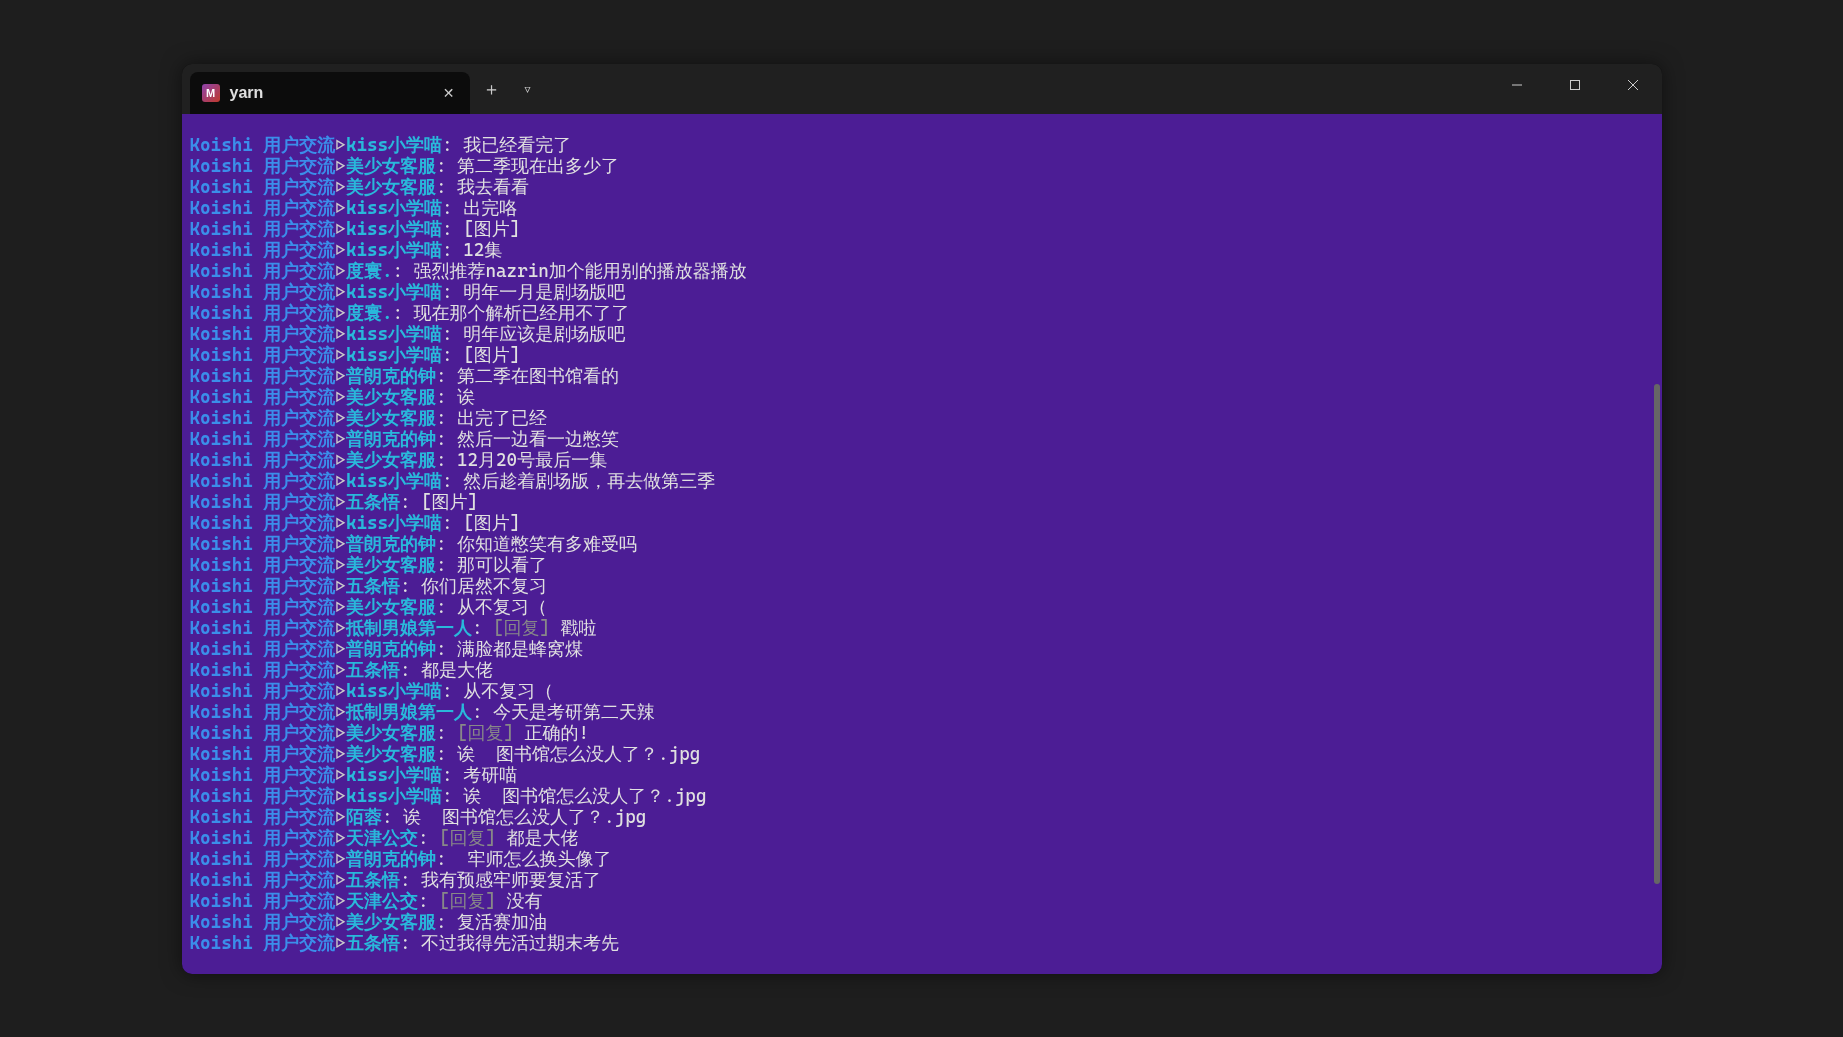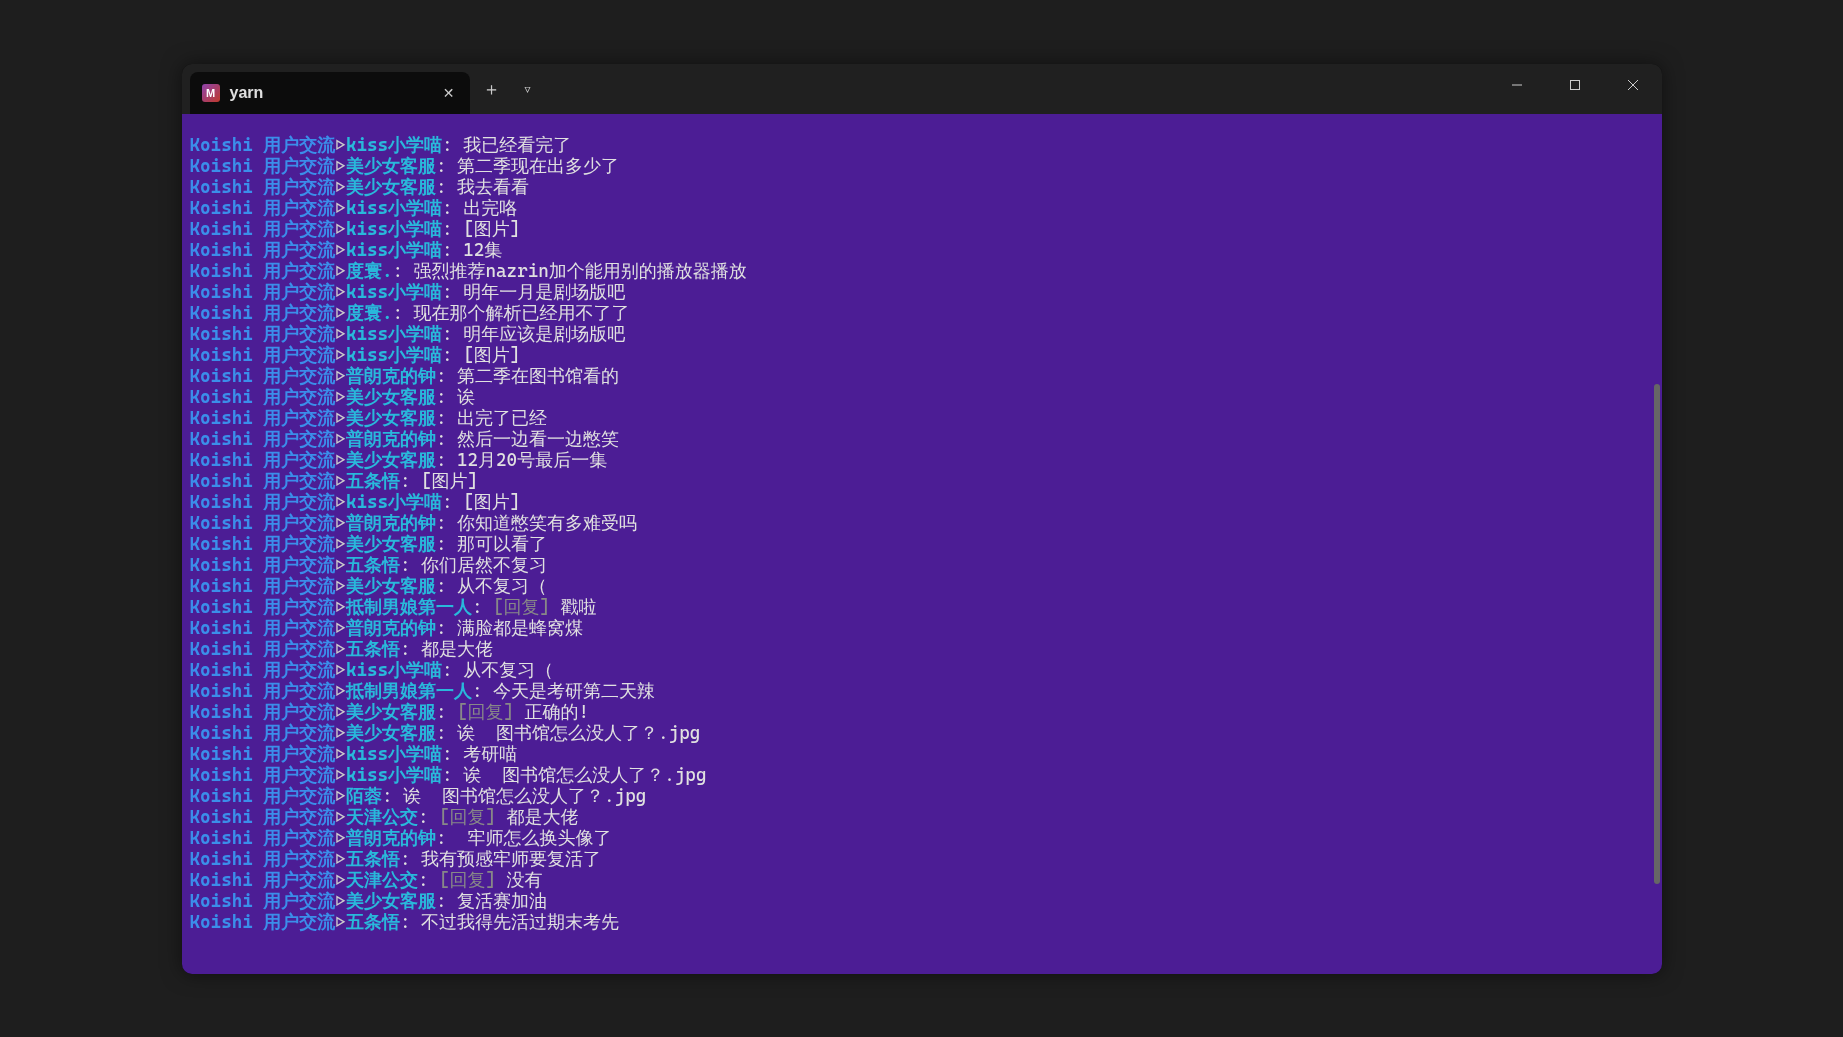--- a/index.html
+++ b/index.html
@@ -170,20 +170,21 @@
       <div class="line"><span class="channel">Koishi 用户交流</span><span class="arrow">▷</span><span class="user">度寰.</span><span class="sep">: </span><span class="msg">强烈推荐nazrin加个能用别的播放器播放</span></div>
       <div class="line"><span class="channel">Koishi 用户交流</span><span class="arrow">▷</span><span class="user">kiss小学喵</span><span class="sep">: </span><span class="msg">明年一月是剧场版吧</span></div>
       <div class="line"><span class="channel">Koishi 用户交流</span><span class="arrow">▷</span><span class="user">度寰.</span><span class="sep">: </span><span class="msg">现在那个解析已经用不了了</span></div>
       <div class="line"><span class="channel">Koishi 用户交流</span><span class="arrow">▷</span><span class="user">kiss小学喵</span><span class="sep">: </span><span class="msg">明年应该是剧场版吧</span></div>
       <div class="line"><span class="channel">Koishi 用户交流</span><span class="arrow">▷</span><span class="user">kiss小学喵</span><span class="sep">: </span><span class="msg">[图片]</span></div>
       <div class="line"><span class="channel">Koishi 用户交流</span><span class="arrow">▷</span><span class="user">普朗克的钟</span><span class="sep">: </span><span class="msg">第二季在图书馆看的</span></div>
       <div class="line"><span class="channel">Koishi 用户交流</span><span class="arrow">▷</span><span class="user">美少女客服</span><span class="sep">: </span><span class="msg">诶</span></div>
       <div class="line"><span class="channel">Koishi 用户交流</span><span class="arrow">▷</span><span class="user">美少女客服</span><span class="sep">: </span><span class="msg">出完了已经</span></div>
       <div class="line"><span class="channel">Koishi 用户交流</span><span class="arrow">▷</span><span class="user">普朗克的钟</span><span class="sep">: </span><span class="msg">然后一边看一边憋笑</span></div>
       <div class="line"><span class="channel">Koishi 用户交流</span><span class="arrow">▷</span><span class="user">美少女客服</span><span class="sep">: </span><span class="msg">12月20号最后一集</span></div>
+      <div class="line"><span class="channel">Koishi 用户交流</span><span class="arrow">▷</span><span class="user">kiss小学喵</span><span class="sep">: </span><span class="msg">然后趁着剧场版，再去做第三季</span></div>
       <div class="line"><span class="channel">Koishi 用户交流</span><span class="arrow">▷</span><span class="user">五条悟</span><span class="sep">: </span><span class="msg">[图片]</span></div>
       <div class="line"><span class="channel">Koishi 用户交流</span><span class="arrow">▷</span><span class="user">kiss小学喵</span><span class="sep">: </span><span class="msg">[图片]</span></div>
       <div class="line"><span class="channel">Koishi 用户交流</span><span class="arrow">▷</span><span class="user">普朗克的钟</span><span class="sep">: </span><span class="msg">你知道憋笑有多难受吗</span></div>
       <div class="line"><span class="channel">Koishi 用户交流</span><span class="arrow">▷</span><span class="user">美少女客服</span><span class="sep">: </span><span class="msg">那可以看了</span></div>
       <div class="line"><span class="channel">Koishi 用户交流</span><span class="arrow">▷</span><span class="user">五条悟</span><span class="sep">: </span><span class="msg">你们居然不复习</span></div>
       <div class="line"><span class="channel">Koishi 用户交流</span><span class="arrow">▷</span><span class="user">美少女客服</span><span class="sep">: </span><span class="msg">从不复习（</span></div>
       <div class="line"><span class="channel">Koishi 用户交流</span><span class="arrow">▷</span><span class="user">抵制男娘第一人</span><span class="sep">: </span><span class="reply">[回复] </span><span class="msg">戳啦</span></div>
       <div class="line"><span class="channel">Koishi 用户交流</span><span class="arrow">▷</span><span class="user">普朗克的钟</span><span class="sep">: </span><span class="msg">满脸都是蜂窝煤</span></div>
       <div class="line"><span class="channel">Koishi 用户交流</span><span class="arrow">▷</span><span class="user">五条悟</span><span class="sep">: </span><span class="msg">都是大佬</span></div>
       <div class="line"><span class="channel">Koishi 用户交流</span><span class="arrow">▷</span><span class="user">kiss小学喵</span><span class="sep">: </span><span class="msg">从不复习（</span></div>

